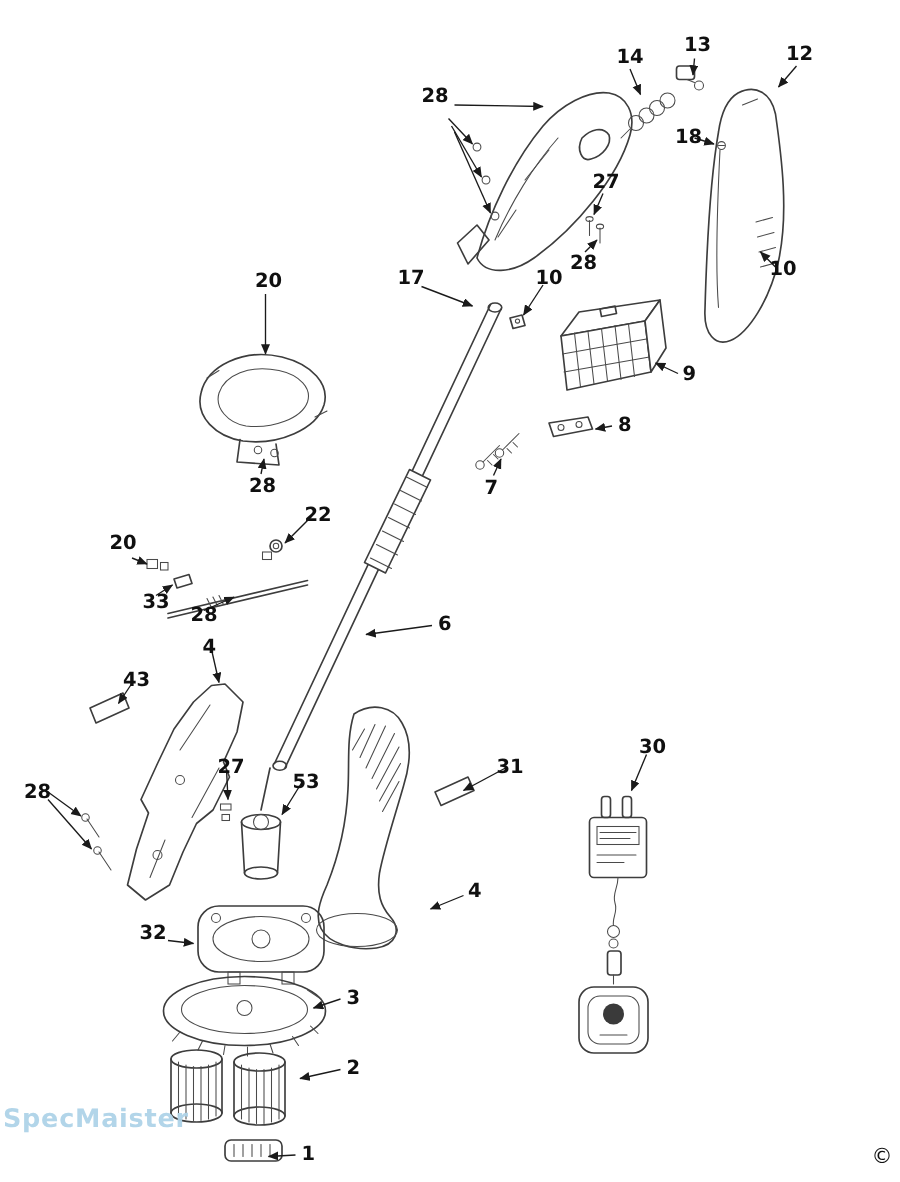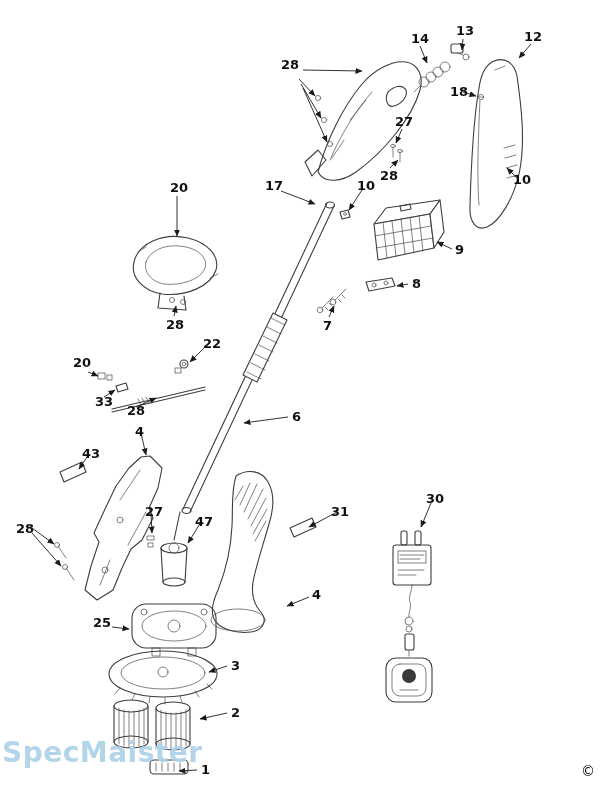--- a/index.html
+++ b/index.html
@@ -16,21 +16,21 @@
   .wfill { fill:#ffffff; stroke:#3d3d3d; stroke-width:1.1; stroke-linejoin:round; }
   .dark { fill:#3a3a3a; stroke:none; }
   .ld  { fill:none; stroke:#1a1a1a; stroke-width:0.9; marker-end:url(#arr); }
   .callout {
     position:absolute;
     font-size:13px; font-weight:bold; color:#101010;
     line-height:14px; white-space:nowrap;
   }
   .watermark {
     position:absolute; left:2px; top:736px;
-    font-size:28px; font-weight:bold;
+    font-size:17px; font-weight:bold;
     color:#aed3e8; opacity:0.95; letter-spacing:0.5px;
   }
   .copyright {
     position:absolute; right:5px; top:763px;
     font-size:14px; color:#111;
   }
 </style>
 </head>
 <body>
 
@@ -349,23 +349,23 @@
 <div class="callout" style="left:166px;top:318px">28</div>
 <div class="callout" style="left:203px;top:337px">22</div>
 <div class="callout" style="left:73px;top:356px">20</div>
 <div class="callout" style="left:95px;top:395px">33</div>
 <div class="callout" style="left:127px;top:404px">28</div>
 <div class="callout" style="left:292px;top:410px">6</div>
 <div class="callout" style="left:135px;top:425px">4</div>
 <div class="callout" style="left:82px;top:447px">43</div>
 <div class="callout" style="left:16px;top:522px">28</div>
 <div class="callout" style="left:145px;top:505px">27</div>
-<div class="callout" style="left:195px;top:515px">47</div>
+<div class="callout" style="left:195px;top:515px">53</div>
 <div class="callout" style="left:331px;top:505px">31</div>
 <div class="callout" style="left:426px;top:492px">30</div>
-<div class="callout" style="left:93px;top:616px">25</div>
+<div class="callout" style="left:93px;top:616px">32</div>
 <div class="callout" style="left:312px;top:588px">4</div>
 <div class="callout" style="left:231px;top:659px">3</div>
 <div class="callout" style="left:231px;top:706px">2</div>
 <div class="callout" style="left:201px;top:763px">1</div>
 
 <div class="watermark">SpecMaister</div>
 <div class="copyright">©</div>
 
 </body></html>

